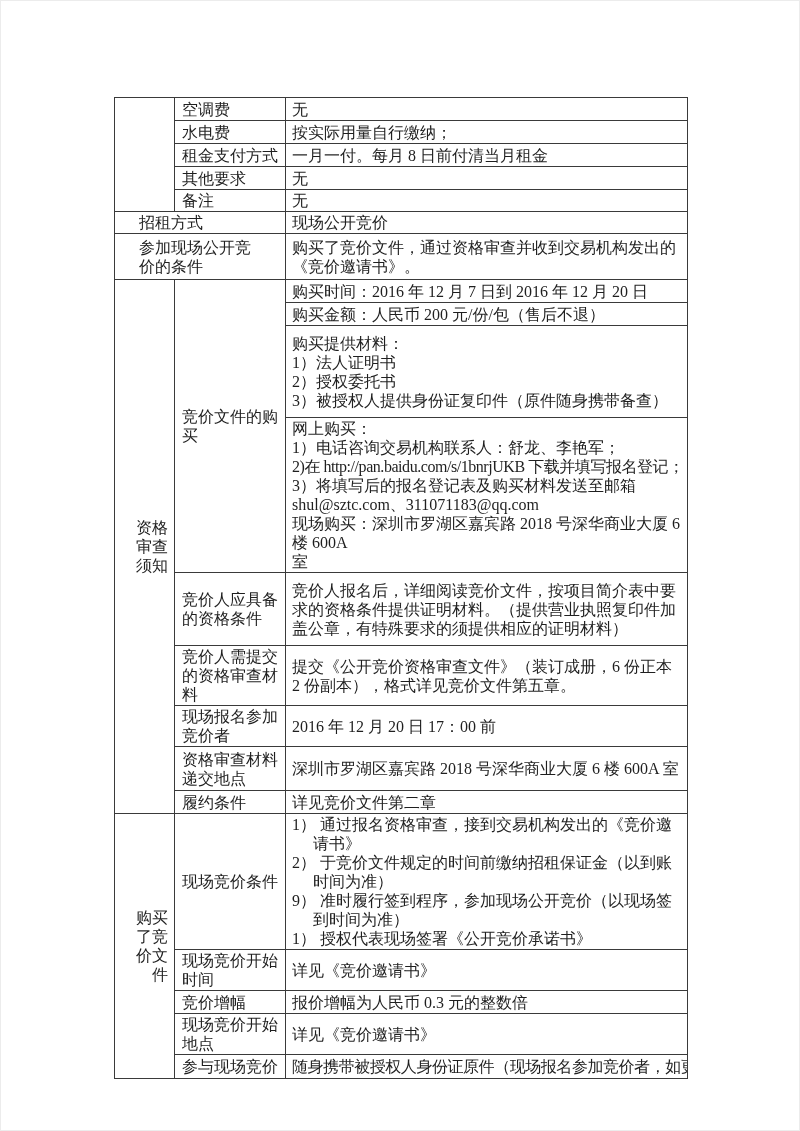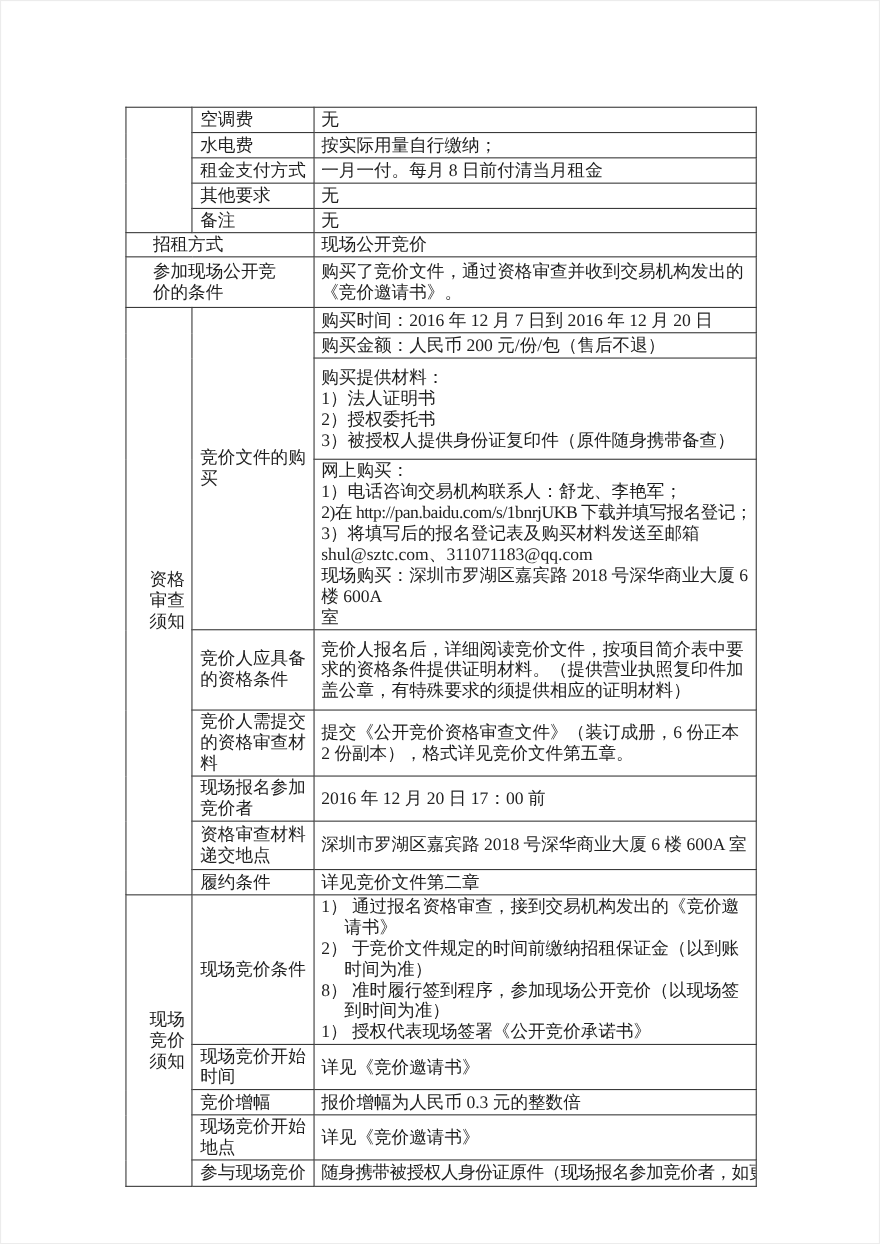--- a/index.html
+++ b/index.html
@@ -152,26 +152,26 @@
   <tr class="h44">
     <td class="lbl">资格审查材料递交地点</td>
     <td class="val">深圳市罗湖区嘉宾路 2018 号深华商业大厦 6 楼 600A 室</td>
   </tr>
   <tr class="h23">
     <td class="lbl">履约条件</td>
     <td class="val">详见竞价文件第二章</td>
   </tr>
 
   <tr class="h125">
-    <td rowspan="5" class="sec">现场竞价须知</td>
+    <td rowspan="5" class="sec">购买了竞价文件</td>
     <td class="lbl">现场竞价条件</td>
     <td class="val">
       <span class="ln hang">1） 通过报名资格审查，接到交易机构发出的《竞价邀请书》</span>
       <span class="ln hang">2） 于竞价文件规定的时间前缴纳招租保证金（以到账时间为准）</span>
-      <span class="ln hang">8） 准时履行签到程序，参加现场公开竞价（以现场签到时间为准）</span>
+      <span class="ln hang">9） 准时履行签到程序，参加现场公开竞价（以现场签到时间为准）</span>
       <span class="ln hang">1） 授权代表现场签署《公开竞价承诺书》</span>
     </td>
   </tr>
   <tr class="h40">
     <td class="lbl">现场竞价开始时间</td>
     <td class="val">详见《竞价邀请书》</td>
   </tr>
   <tr class="h23">
     <td class="lbl">竞价增幅</td>
     <td class="val">报价增幅为人民币 0.3 元的整数倍</td>

